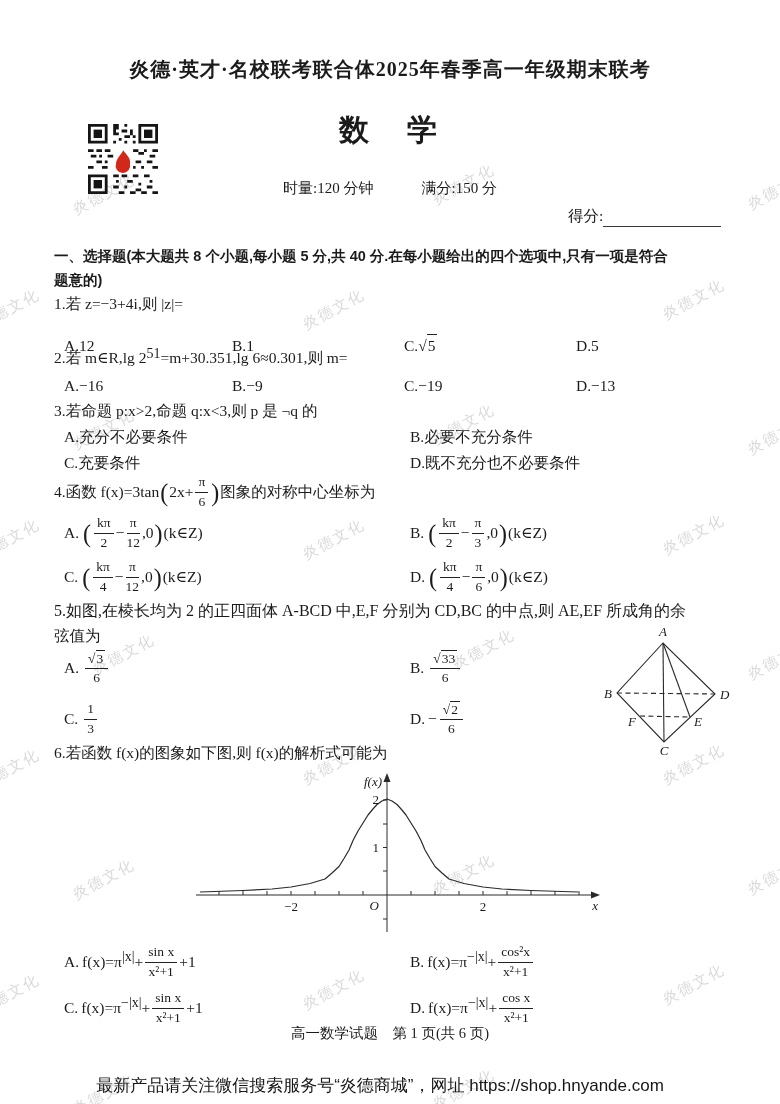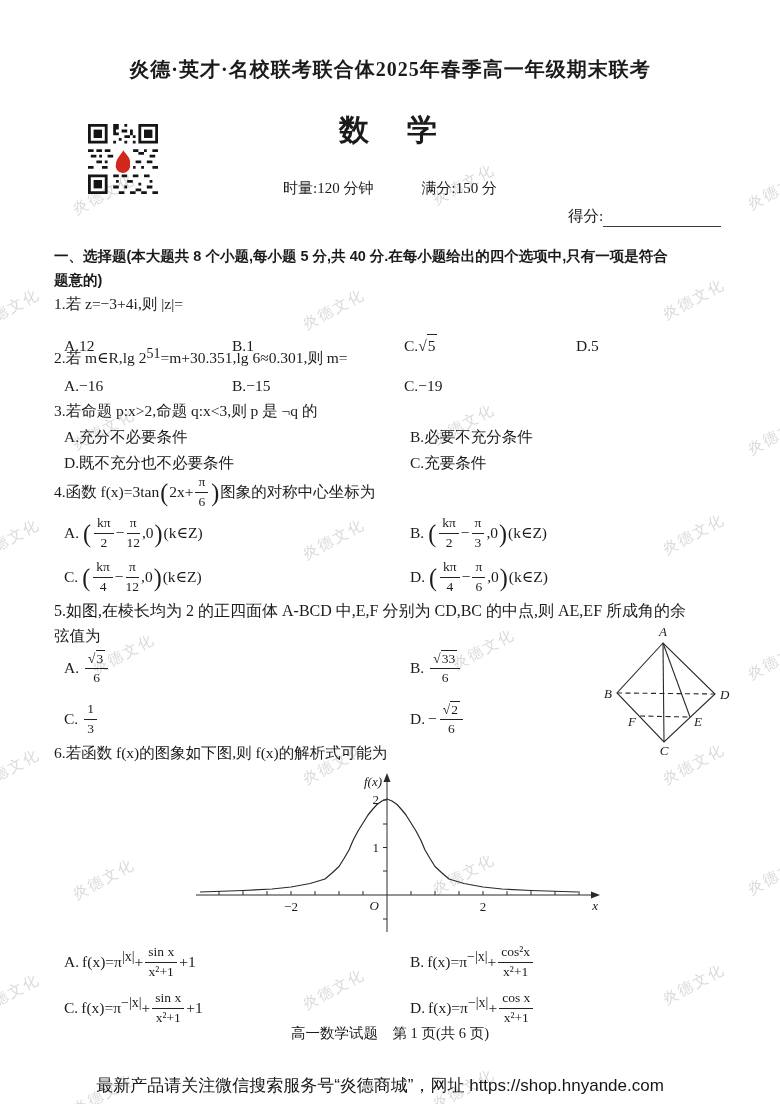--- a/index.html
+++ b/index.html
@@ -140,42 +140,45 @@
   </div>
 
   <div class="abs stem" style="top:347px">
     <span>2.若 m∈R,lg 2</span><span class="sup">51</span><span>=m+30.351,lg 6≈0.301,则 m=</span>
   </div>
   <div class="abs grid4" style="top:375px">
     <span class="opt">
         <span>A.−16</span>
       </span>
     <span class="opt">
-        <span>B.−15</span>
+        <span>B.−9</span>
       </span>
     <span class="opt">
         <span>C.−19</span>
+      </span>
+    <span class="opt">
+        <span>D.−13</span>
       </span>
   </div>
 
   <div class="abs stem" style="top:400px">3.若命题 p:x&gt;2,命题 q:x&lt;3,则 p 是 ¬q 的</div>
   <div class="abs grid2" style="top:426px">
     <span class="opt">
         <span>A.充分不必要条件</span>
       </span>
     <span class="opt">
         <span>B.必要不充分条件</span>
       </span>
   </div>
   <div class="abs grid2" style="top:452px">
     <span class="opt">
+        <span>C.充要条件</span>
+      </span>
+    <span class="opt">
         <span>D.既不充分也不必要条件</span>
-      </span>
-    <span class="opt">
-        <span>C.充要条件</span>
       </span>
   </div>
 
   <div class="abs stem opt" style="top:474px;height:36px">
     <span>4.函数 f(x)=3tan</span>
       <span class="bigp">(</span>
       <span>2x+</span>
       <span class="fr">
         <span class="n">π</span>
         <span class="d">6</span>

